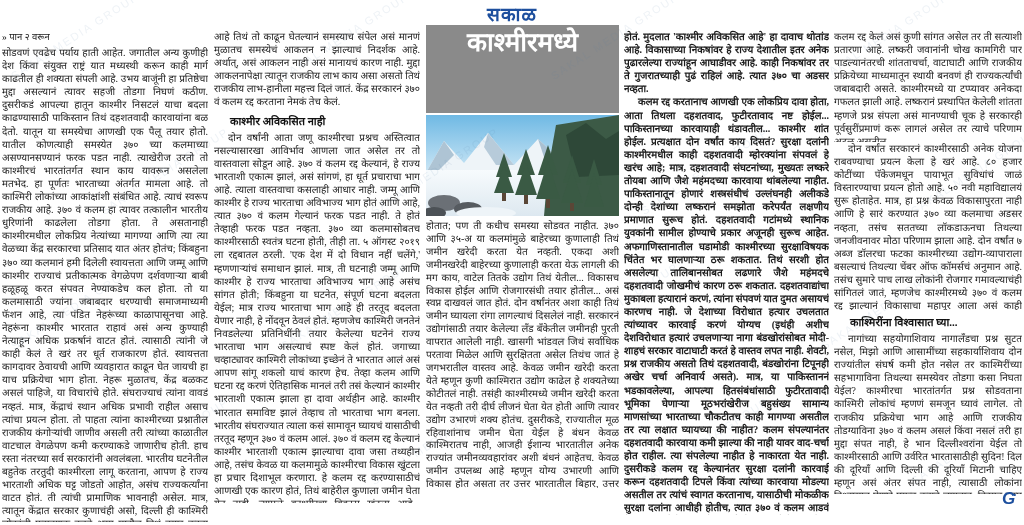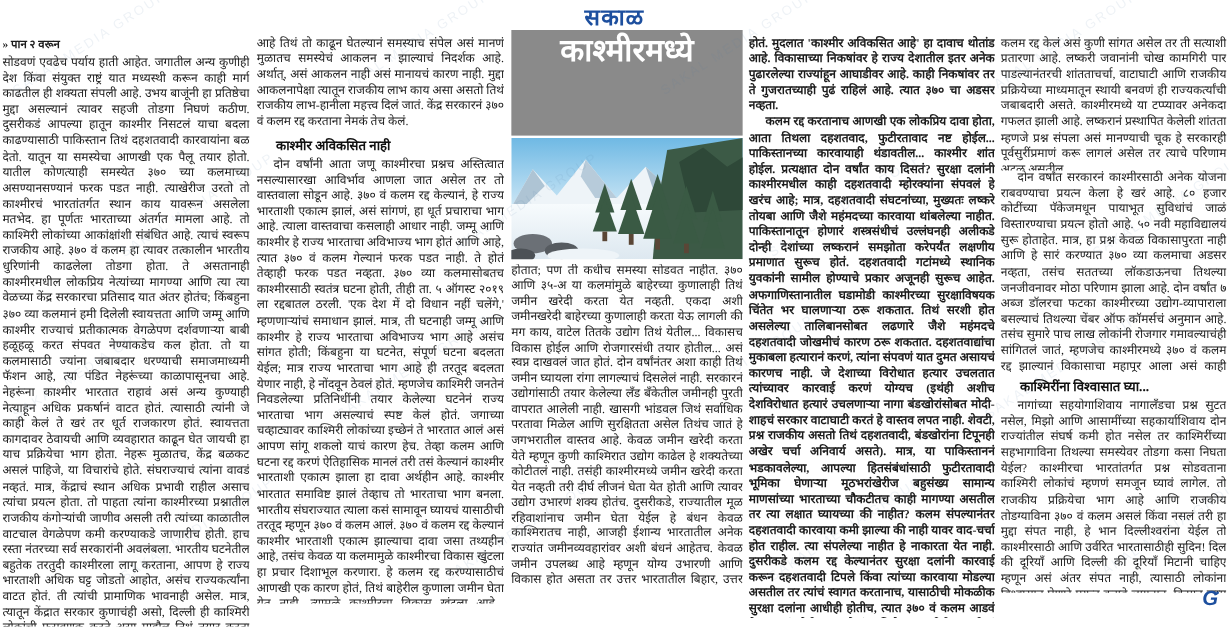--- a/index.html
+++ b/index.html
@@ -3,21 +3,21 @@
 <meta charset="utf-8">
 <style>
   html,body{margin:0;padding:0;background:#ffffff;}
   .page{position:relative;width:1024px;height:525px;background:#ffffff;overflow:hidden;
         font-family:"Liberation Serif","DejaVu Serif",serif;color:#1c1c1c;}
   .masthead{position:absolute;top:1px;left:0;width:100%;text-align:center;
         font-size:19px;font-weight:bold;color:#1d4f9e;letter-spacing:1px;}
   .col{position:absolute;top:30px;height:492px;overflow:hidden;}
   .col p{margin:0;font-size:10px;line-height:13.1px;text-align:justify;overflow:hidden;}
   .col p.indent{text-indent:14px;}
-  .page-marker{font-size:9.5px;font-weight:bold;margin-bottom:3px;}
+  .page-marker{font-size:9.5px;font-weight:normal;margin-bottom:3px;}
   .subhead{margin:4px 0 3px 16px;font-size:11px;font-weight:bold;color:#111;}
   .col1{left:2px;width:206px;}
   .col2{left:214px;width:206px;}
   .center{position:absolute;left:426px;top:25px;width:193px;height:497px;overflow:hidden;}
   .headline-box{background:#8a8a8a;color:#ffffff;width:100%;height:88px;
         display:flex;flex-direction:row;justify-content:center;
         font-weight:bold;font-size:26px;line-height:36px;text-align:center;}
   .photo{width:100%;height:101px;margin-top:2px;}
   .photo svg{display:block;width:100%;height:100%;}
   .col3-text{margin:4px 0 0 0;font-size:10px;line-height:12.9px;text-align:justify;

